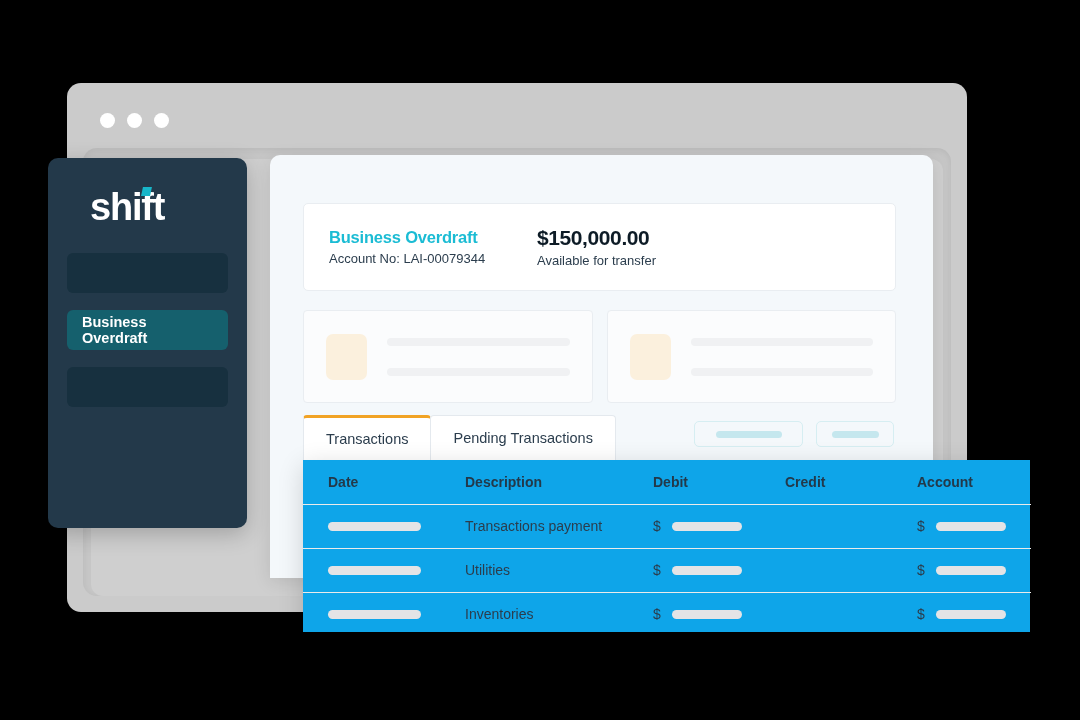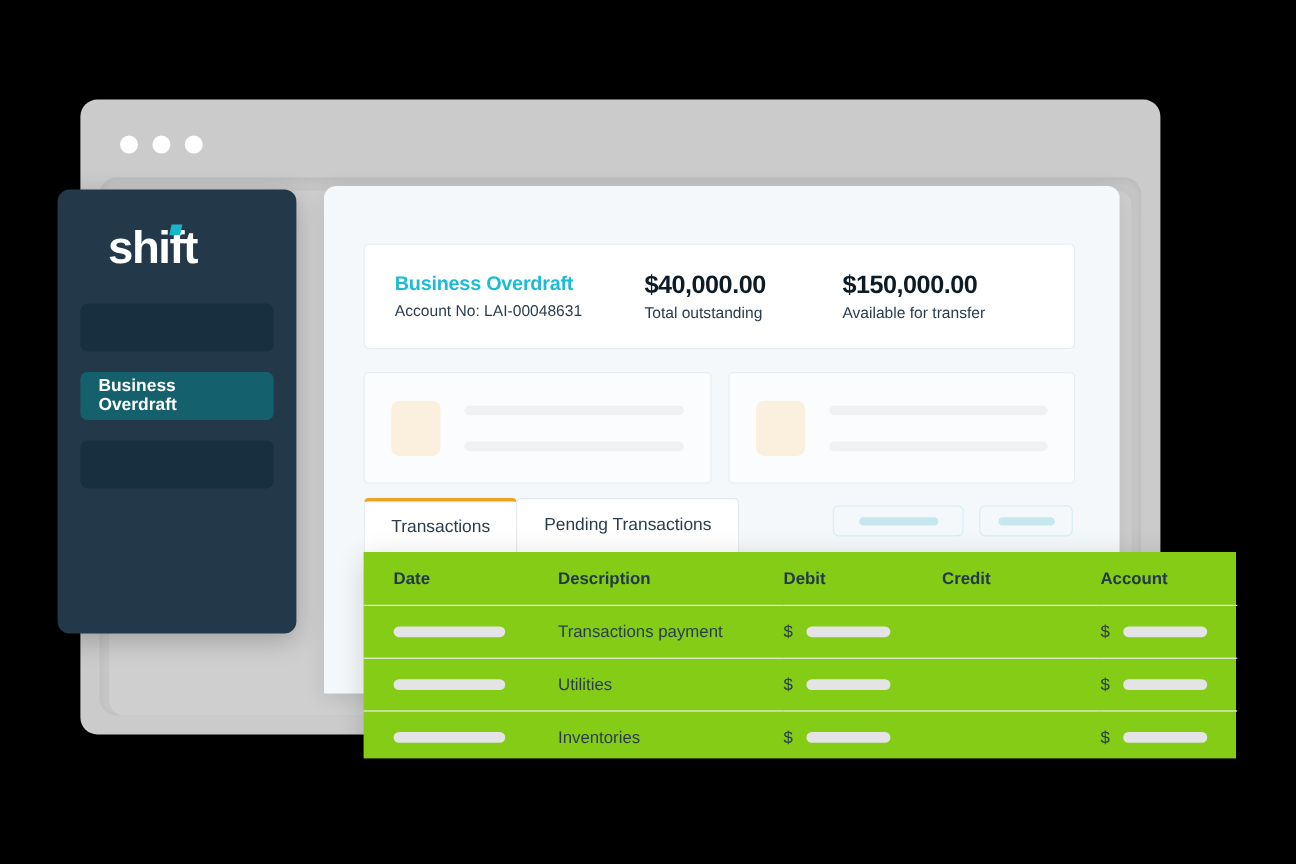--- a/index.html
+++ b/index.html
@@ -225,21 +225,21 @@
     border-radius: 4px;
   }
   .act-btn.b1 .act-bar { width: 66px; }
   .act-btn.b2 .act-bar { width: 47px; }
 
   
   .table-panel {
     position: absolute;
     left: 303px; top: 460px;
     width: 727px; height: 172px;
-    background: #84cc16;
+    background: #0ea5e9;
     box-shadow: 0 6px 24px rgba(0,0,0,0.16);
   }
   table { width: 100%; border-collapse: collapse; table-layout: fixed; }
   th {
     text-align: left;
     font-size: 14px;
     font-weight: 700;
     color: #23394a;
     padding: 0 0 0 0;
     height: 44px;
@@ -298,25 +298,21 @@
     </div>
     <div class="nav-item">
       <span></span>
     </div>
   </div>
 
   <div class="account-card">
     <div class="acct-inner">
       <div class="acct-col c1">
         <div class="acct-title">Business Overdraft</div>
-        <div class="acct-sub">Account No: LAI-00048631</div>
-      </div>
-      <div class="acct-col c2">
-        <div class="acct-amount">$40,000.00</div>
-        <div class="acct-label">Total outstanding</div>
+        <div class="acct-sub">Account No: LAI-00079344</div>
       </div>
       <div class="acct-col">
         <div class="acct-amount">$150,000.00</div>
         <div class="acct-label">Available for transfer</div>
       </div>
     </div>
   </div>
 
   <div class="skel-row">
     <div class="skel-card">

